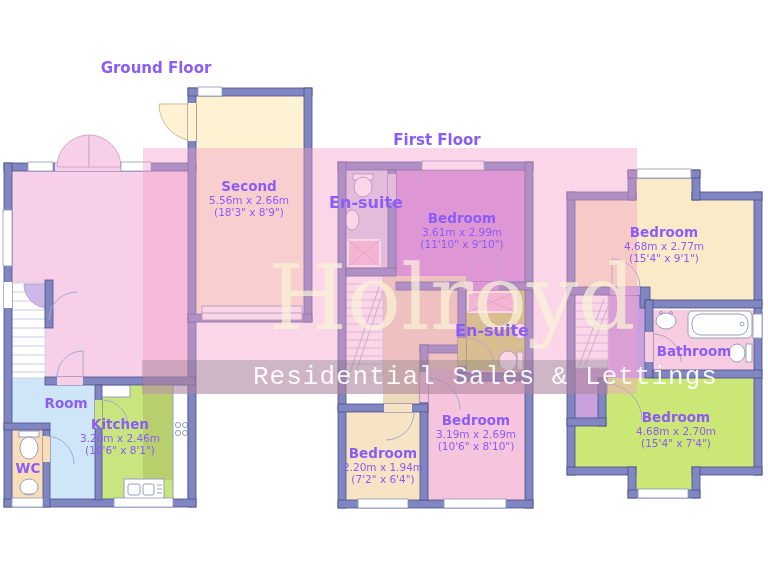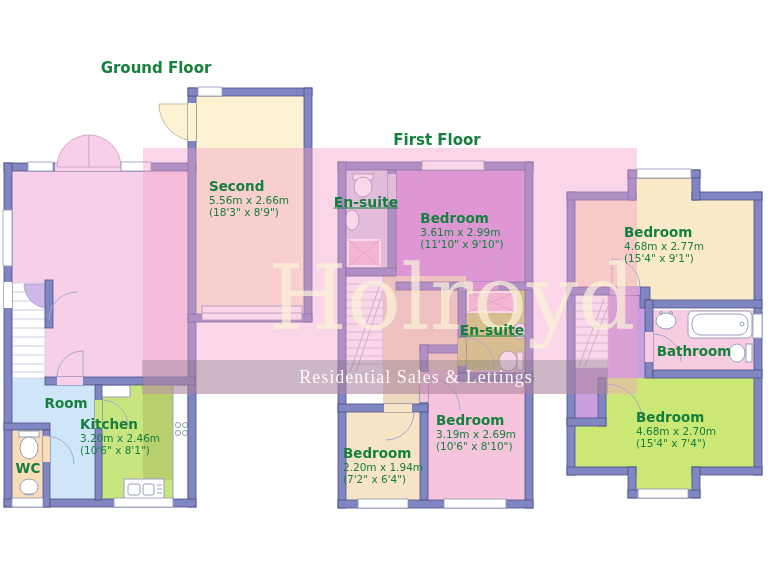--- a/index.html
+++ b/index.html
@@ -16,29 +16,29 @@
   .fixl{fill:none;stroke:#97a0bb;stroke-width:1;}
   .shx{stroke:#dca8c6;stroke-width:1;}
   
   .wm-pink{position:absolute;left:143px;top:148px;width:494px;height:246px;
            background:rgba(243,158,200,0.42);z-index:2;}
   .wm-grey{position:absolute;left:142px;top:360px;width:466px;height:34px;
            background:rgba(108,110,120,0.30);z-index:3;}
   .wm-brand{position:absolute;left:252px;top:246px;width:400px;height:110px;z-index:4;
             font-family:"DejaVu Serif","Liberation Serif",serif;font-size:90px;line-height:104px;
             color:rgba(250,242,216,0.72);text-align:center;white-space:nowrap;}
-  .wm-tag{position:absolute;left:236px;top:363px;width:360px;z-index:4;
-          font-family:Liberation Serif, serif;font-size:18px;line-height:28px;
+  .wm-tag{position:absolute;left:253px;top:363px;width:360px;z-index:4;
+          font-family:Liberation Mono, monospace;font-size:26px;line-height:28px;
           color:rgba(255,255,255,0.92);letter-spacing:1px;text-align:center;white-space:nowrap;}
   
-  .lbl{position:absolute;transform:translate(-50%,-50%);
-       color:#15803d;white-space:nowrap;z-index:5;}
+  .lbl{position:absolute;transform:translate(-50%,-50%);text-align:center;
+       color:#8b5cf6;white-space:nowrap;z-index:5;}
   .ft{font-weight:bold;font-size:15px;}
   .rn{font-weight:bold;font-size:13.5px;line-height:15px;}
-  .sn{font-weight:bold;font-size:14px;line-height:13px;text-decoration:underline;}
+  .sn{font-weight:bold;font-size:16px;line-height:13px;}
   .rd{font-size:10.5px;line-height:12px;}
 </style>
 </head>
 <body>
 
 <div id="stage">
 
 <svg id="plan-svg" width="768" height="576" viewBox="0 0 768 576">
 
   <g>

